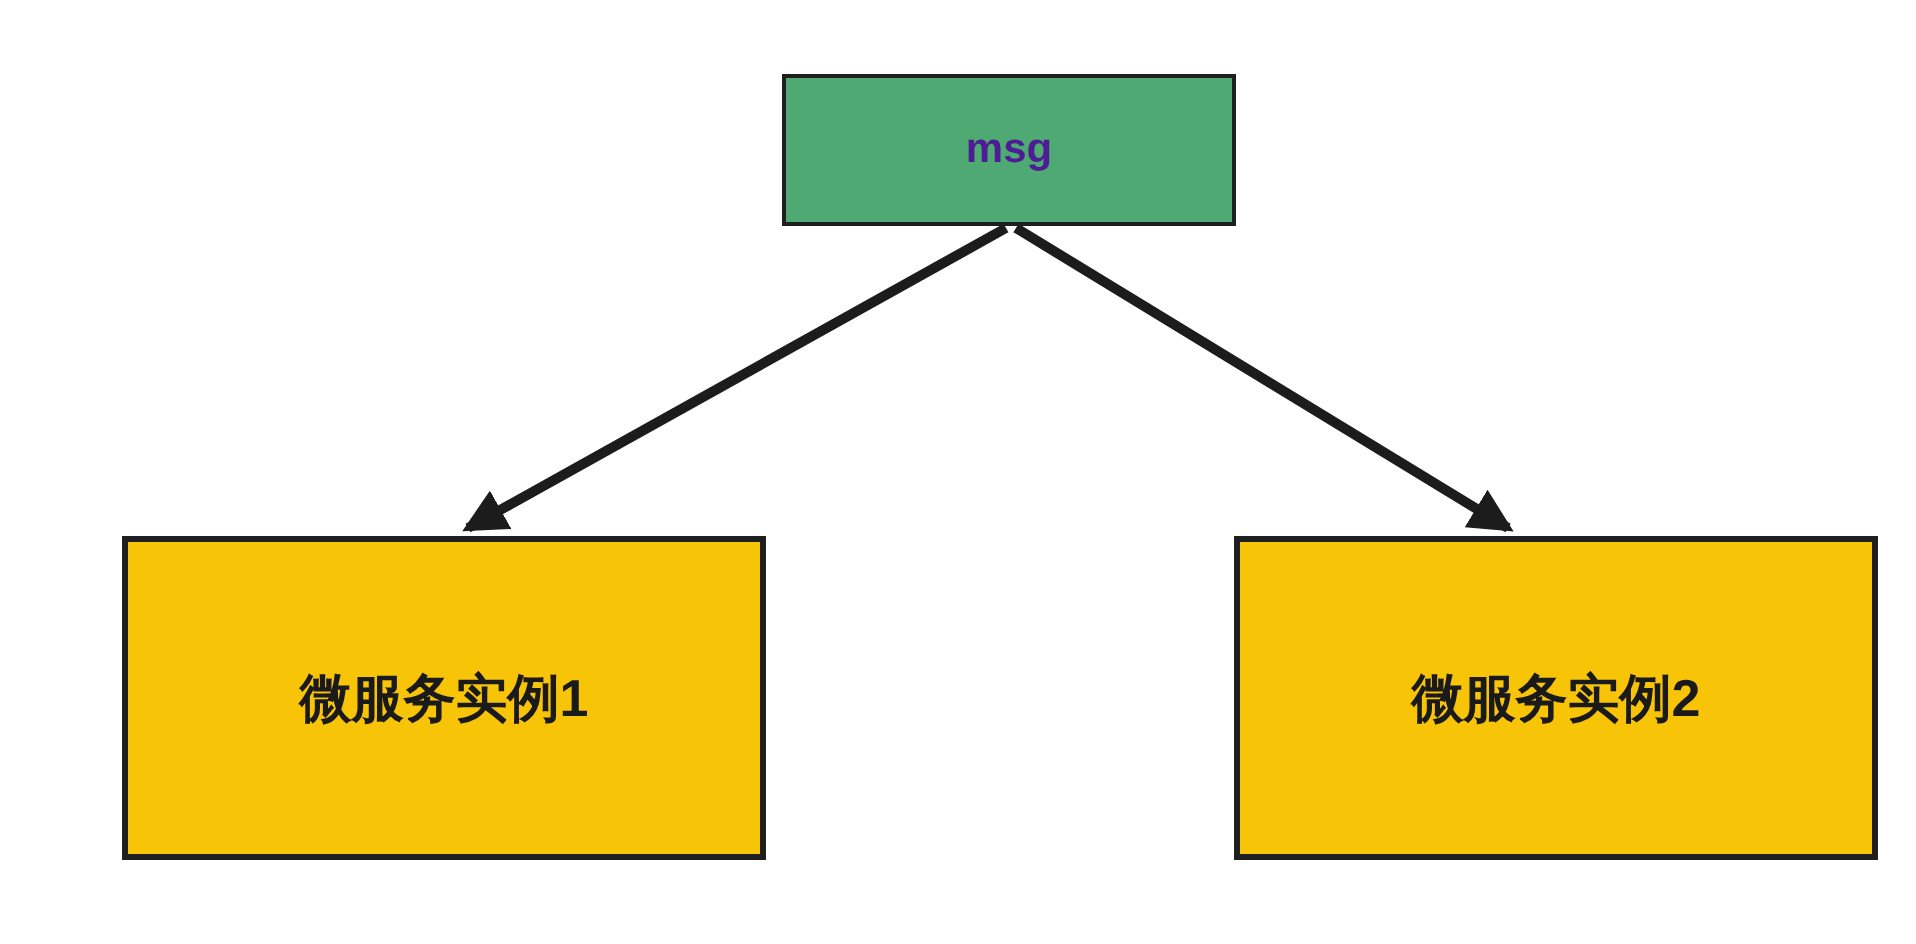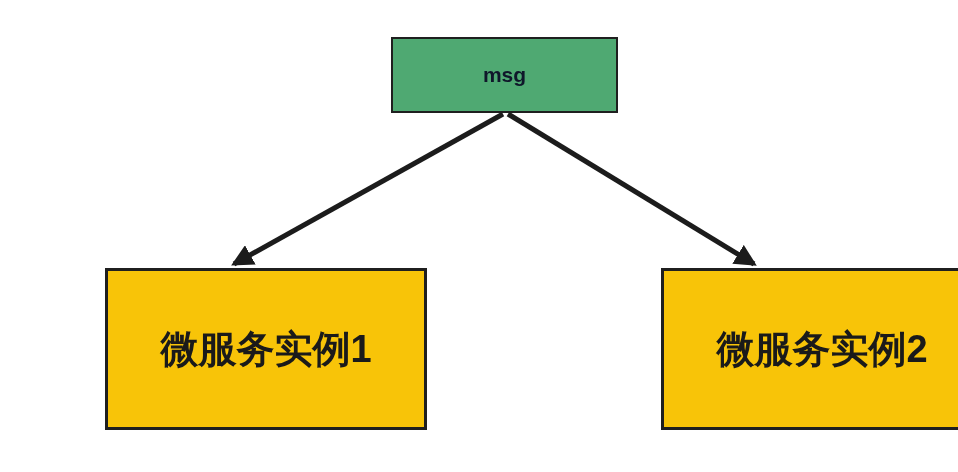--- a/index.html
+++ b/index.html
@@ -38,43 +38,42 @@
     height: 76px;
     border: 2px solid #1f1f1f;
     font-size: 21px;
     font-weight: 600;
   }
   .node-instance {
     top: 268px;
     width: 322px;
     height: 162px;
     border: 3px solid #1f1f1f;
-    font-size: 38px;
+    font-size: 26px;
     font-weight: 700;
-    margin-left: 44px;
   }
   .node-instance-1 { left: 61px; }
   .node-instance-2 { left: 617px; }
 </style>
 </head>
 <body>
 
 <div class="canvas">
 
   <svg class="edges-layer" viewBox="0 0 958 472" xmlns="http://www.w3.org/2000/svg">
     <defs>
       <marker id="arrowhead" viewBox="0 0 10 10" refX="8.5" refY="5" markerWidth="4.4" markerHeight="4.4" orient="auto" markerUnits="strokeWidth">
         <path d="M 0 0 L 10 5 L 0 10 Z" fill="#1c1c1c"></path>
       </marker>
     </defs>
     <line x1="503" y1="114" x2="234" y2="264" stroke-width="5" marker-end="url(#arrowhead)" stroke="#1c1c1c"></line>
     <line x1="508" y1="114" x2="754" y2="264" stroke-width="5" marker-end="url(#arrowhead)" stroke="#1c1c1c"></line>
   </svg>
 
-  <div class="node node-msg" style="background-color: rgb(79, 169, 114); border-color: rgb(31, 31, 31); color: #0f172a;">
+  <div class="node node-msg" style="background-color: rgb(79, 169, 114); border-color: rgb(31, 31, 31); color: #4c1d95;">
     <span>msg</span>
   </div>
 
   <div class="node node-instance node-instance-1" style="background-color: rgb(248, 196, 8); border-color: rgb(31, 31, 31); color: rgb(26, 26, 26);">
     <span>微服务实例1</span>
   </div>
 
   <div class="node node-instance node-instance-2" style="background-color: rgb(248, 196, 8); border-color: rgb(31, 31, 31); color: rgb(26, 26, 26);">
     <span>微服务实例2</span>
   </div>

